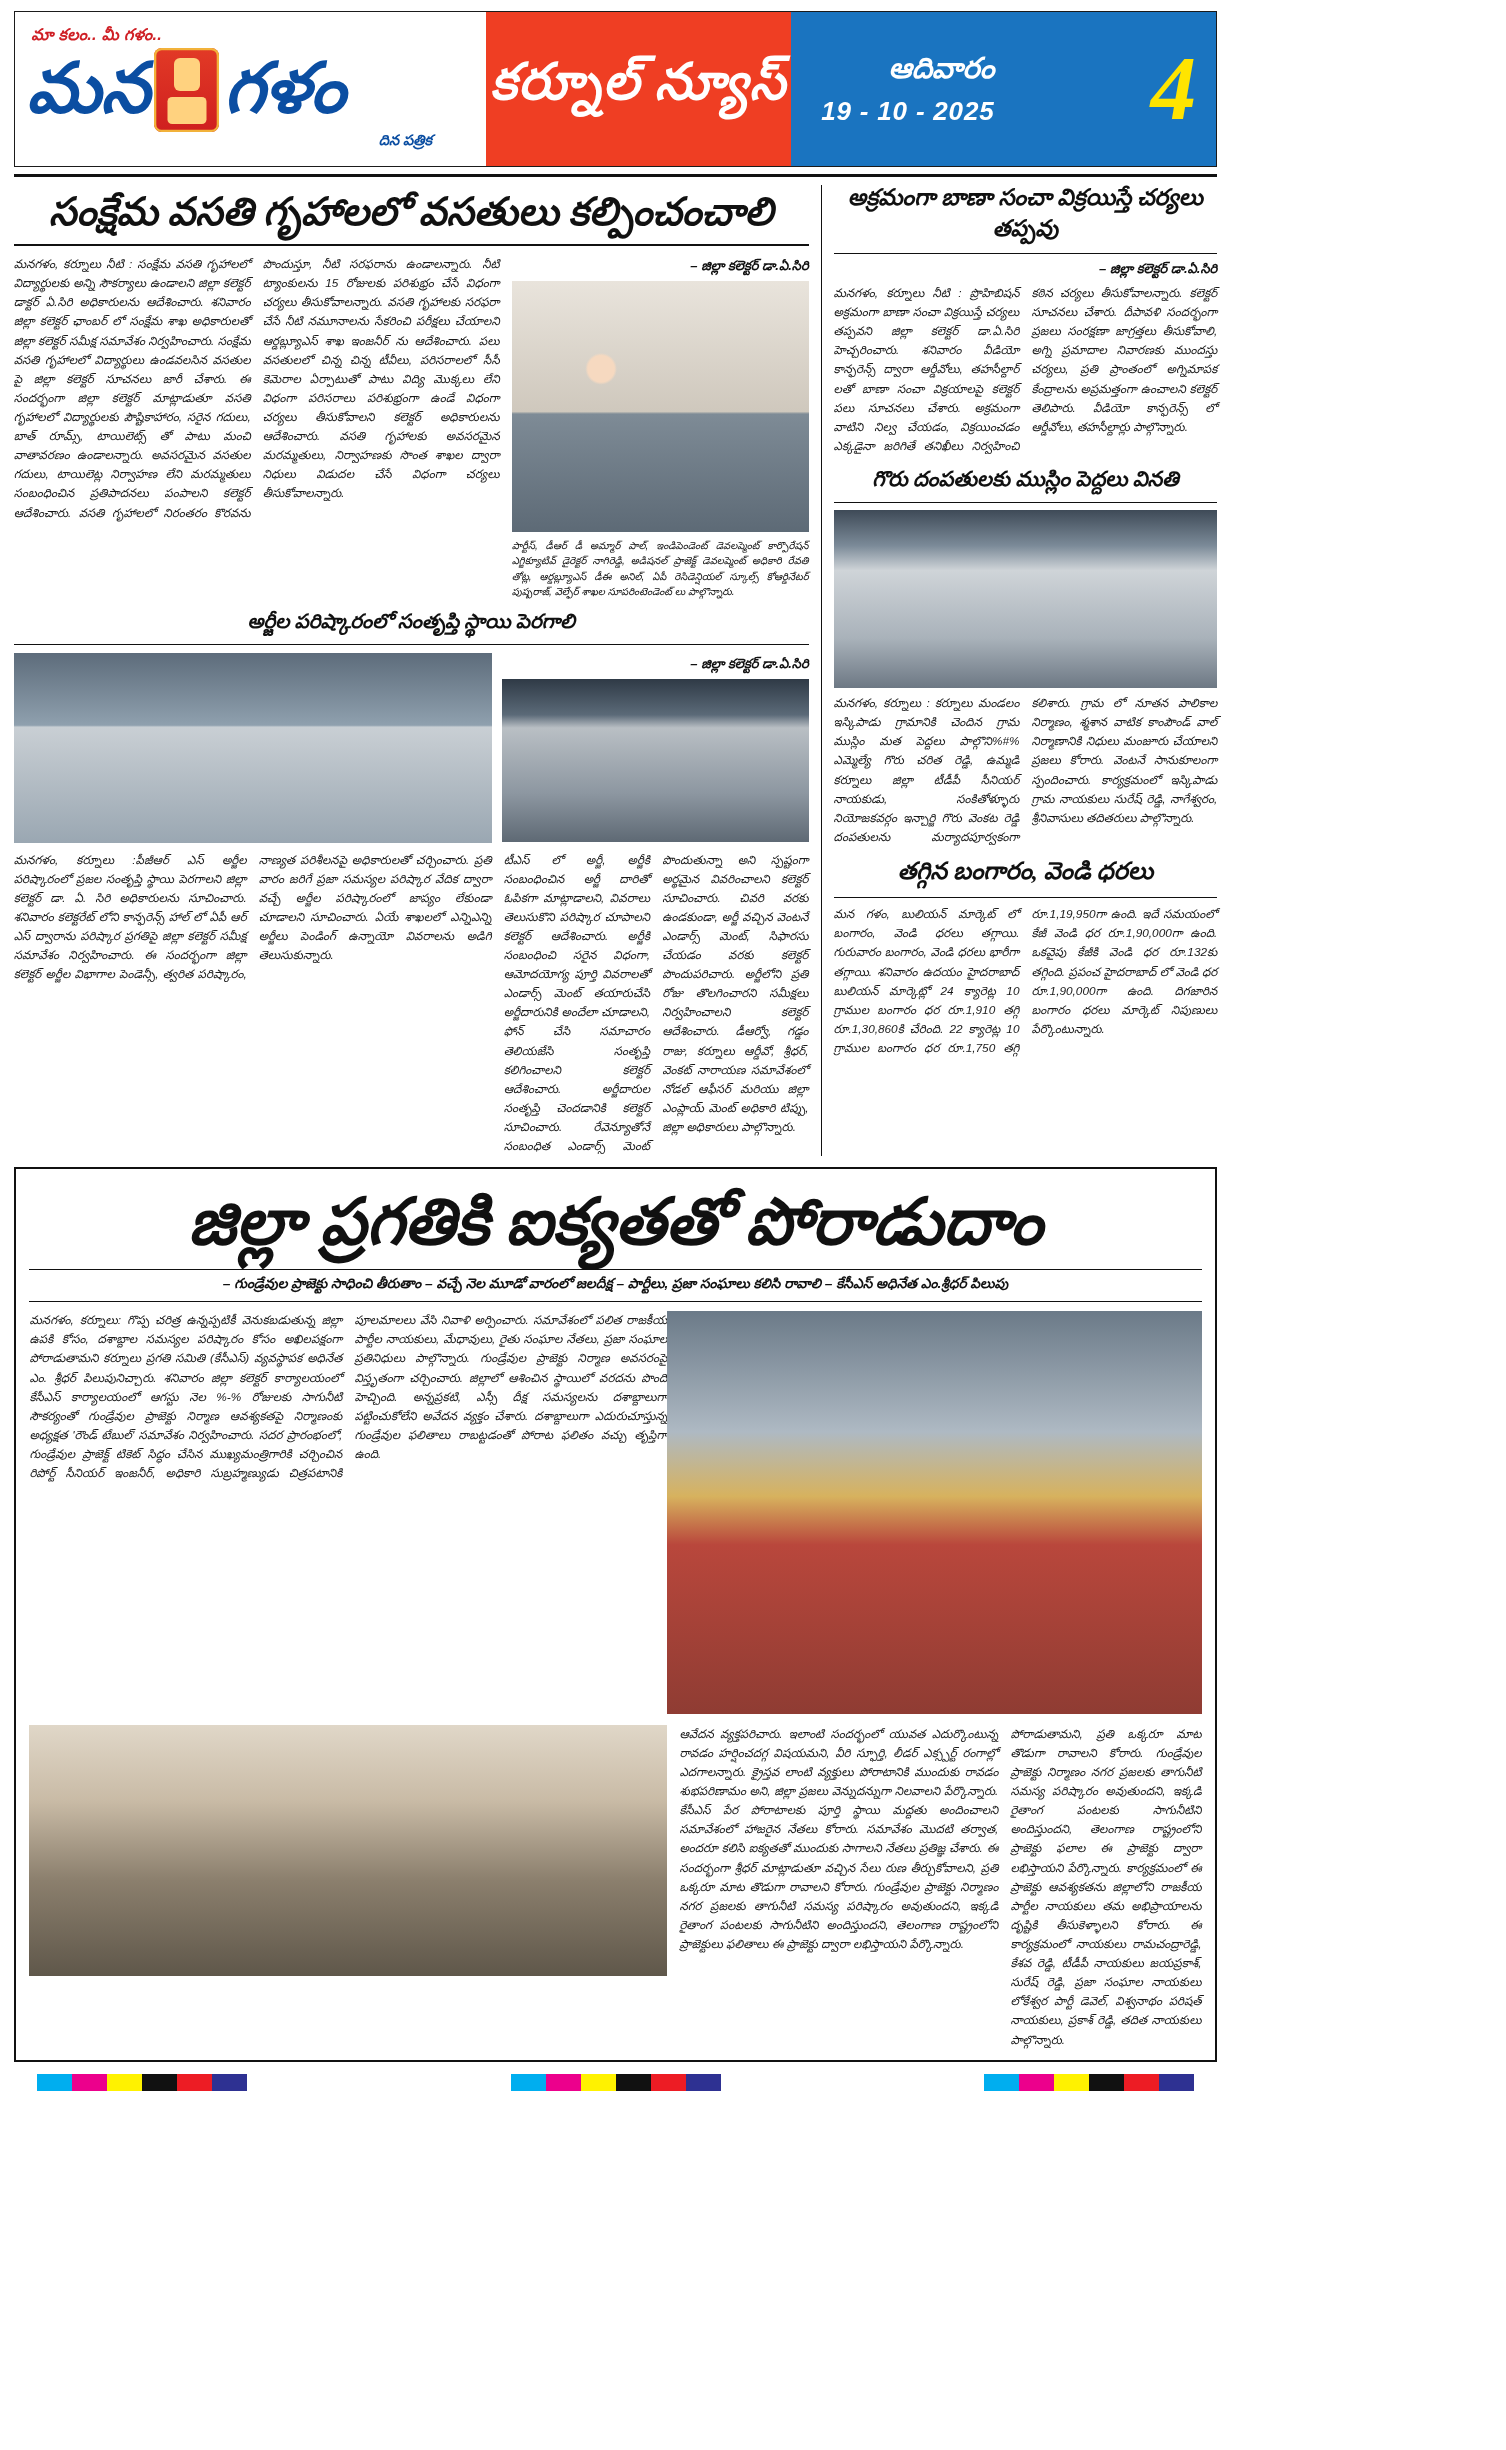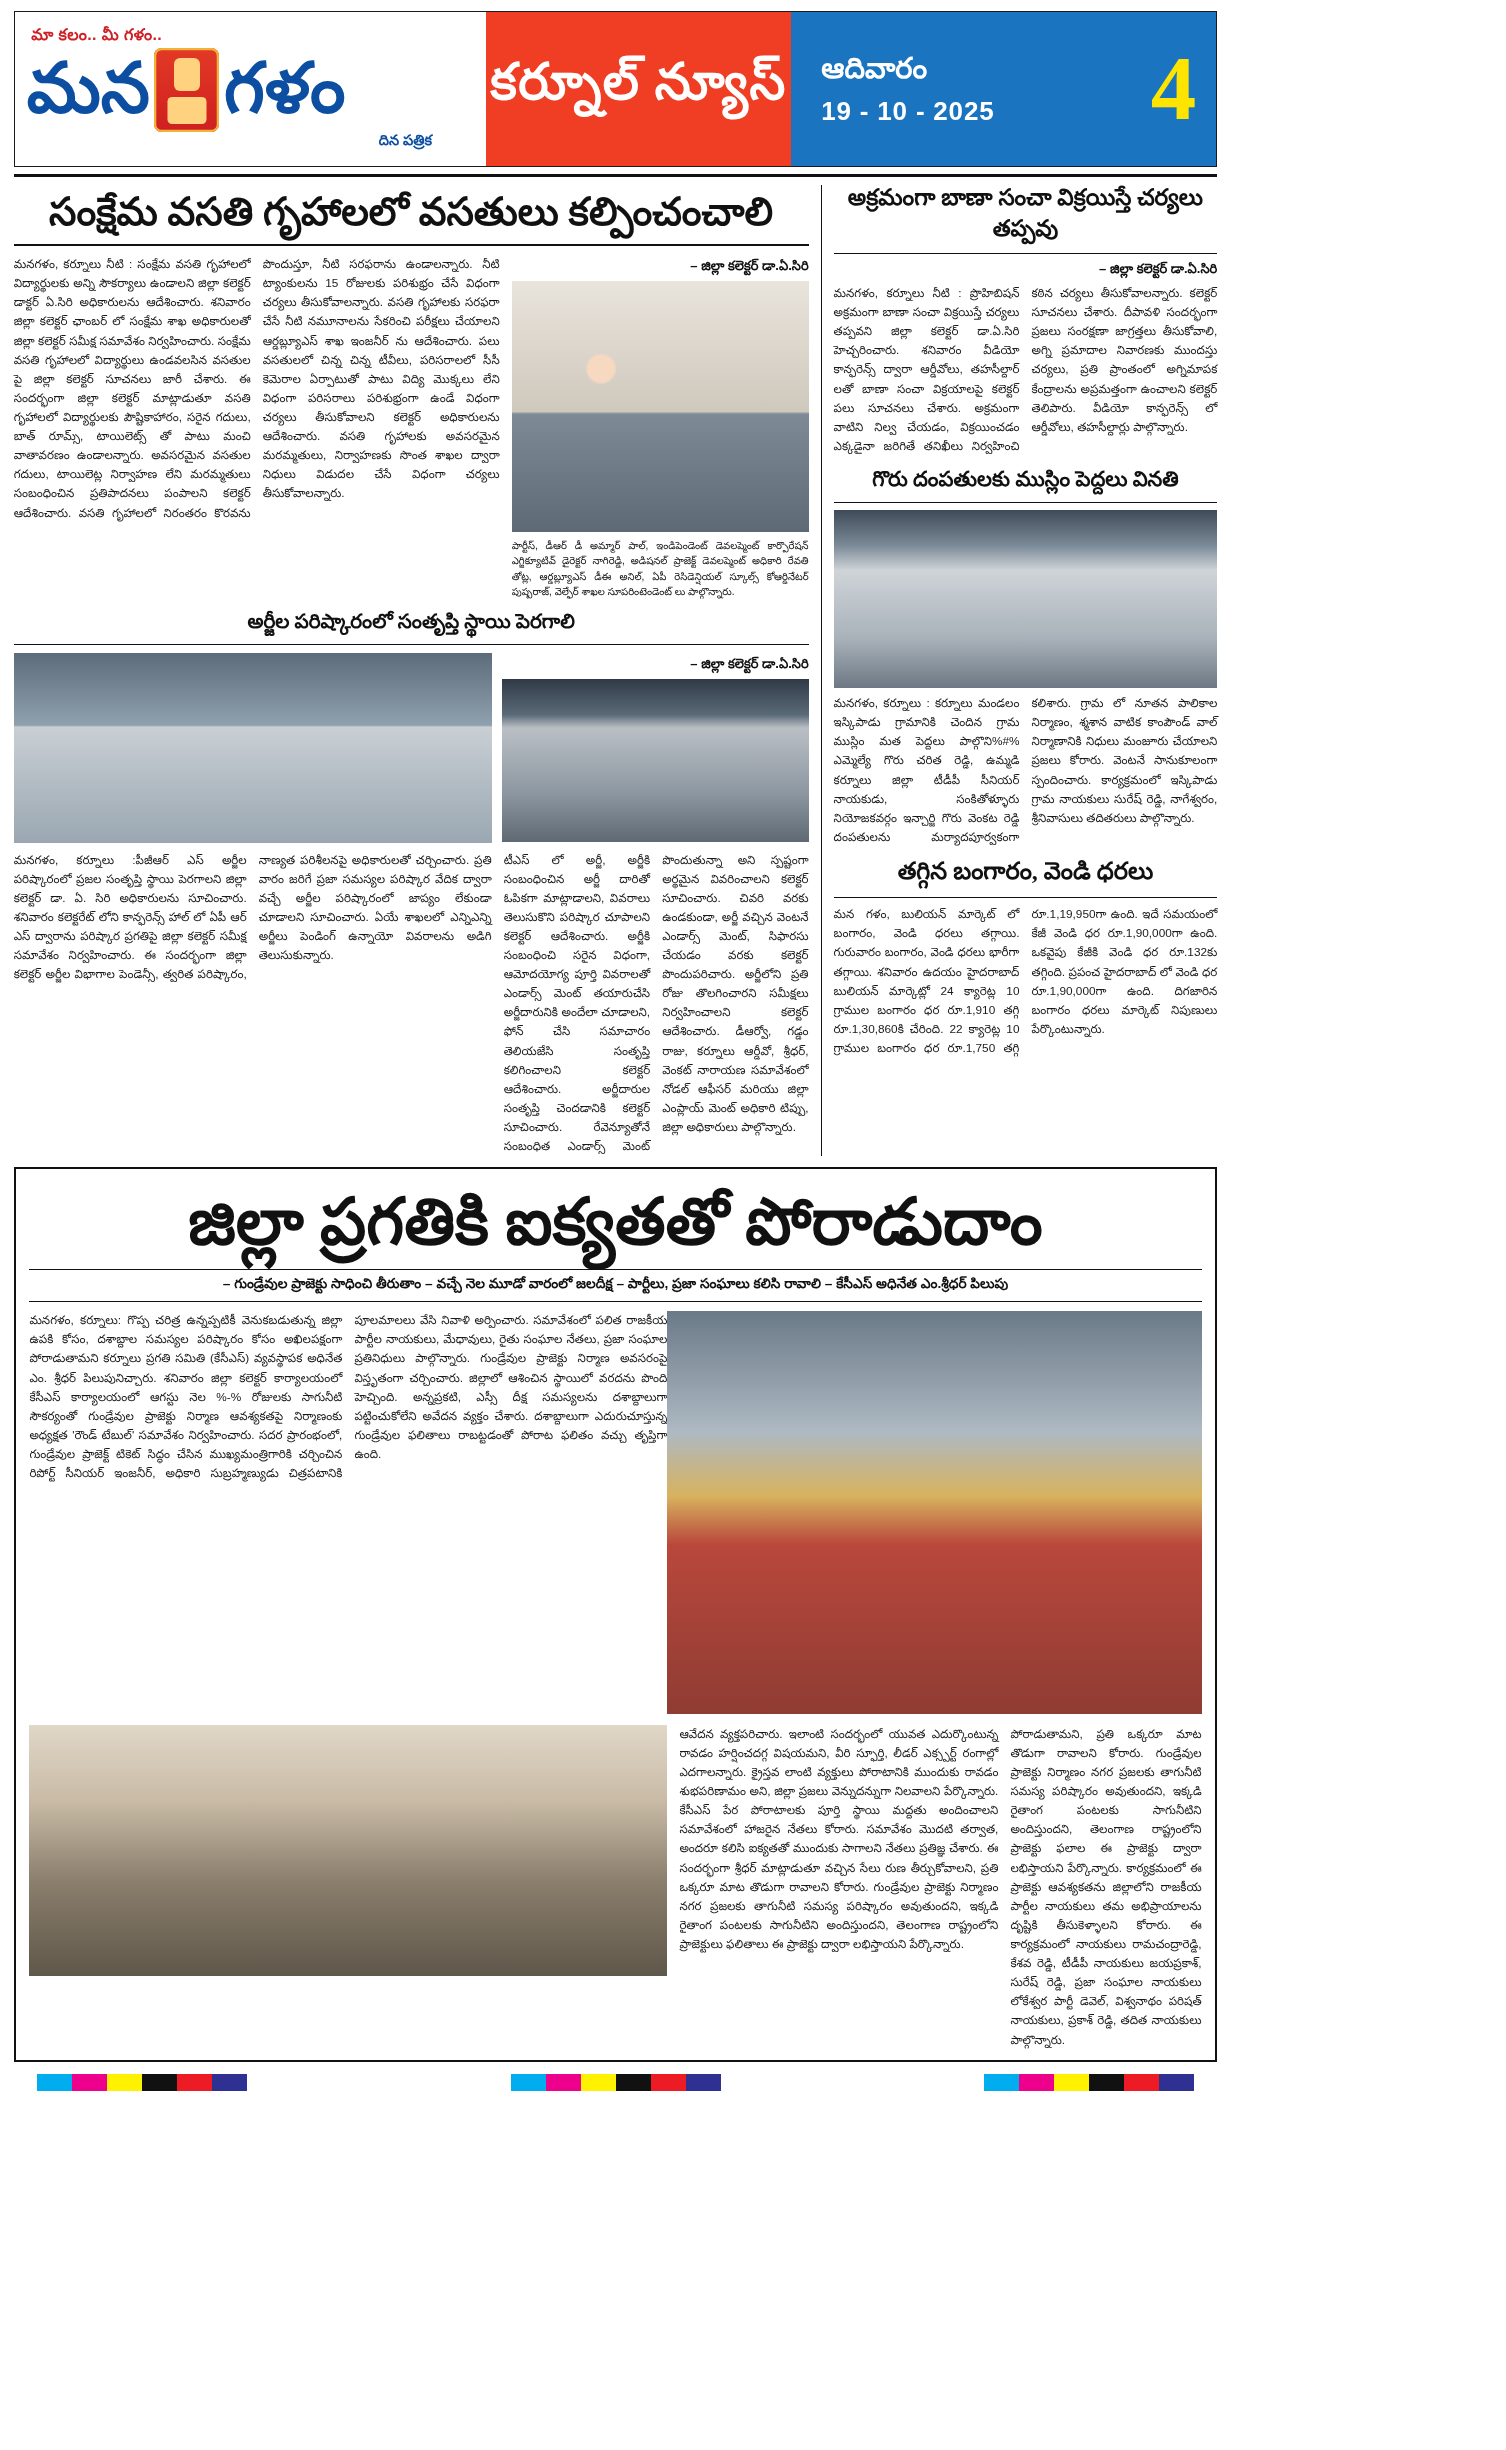--- a/index.html
+++ b/index.html
@@ -8,20 +8,21 @@
     width:1507px;
     background:#ffffff;
     font-family:"Liberation Sans", sans-serif;
     color:#111;
   }
   .page {
     width:1231px;
     min-height:2450px;
     padding:10.6px 13.7px 7.6px 13.7px;
     position:relative;
+    font-style:italic;
   }
 
   
   .masthead {
     display:flex;
     align-items:stretch;
     height:156px;
     border:1.5px solid #1b1b1b;
   }
   .mh-logo {
@@ -91,21 +92,21 @@
   .mh-right {
     width:425px;
     background:#1a74c0;
     color:#fff;
     display:flex;
     align-items:center;
     justify-content:space-between;
     padding:0 20px 0 30px;
   }
   .mh-right .dt {
-    text-align:left;
+    text-align:right;
     line-height:1.6;
   }
   .mh-day { font-size:29px; font-weight:bold; }
   .mh-date { font-size:26px; font-weight:bold; letter-spacing:0.8px; }
   .mh-pageno {
     font-size:91px;
     font-weight:bold;
     color:#ffe400;
     line-height:1;
     font-family:"Liberation Serif", serif;

